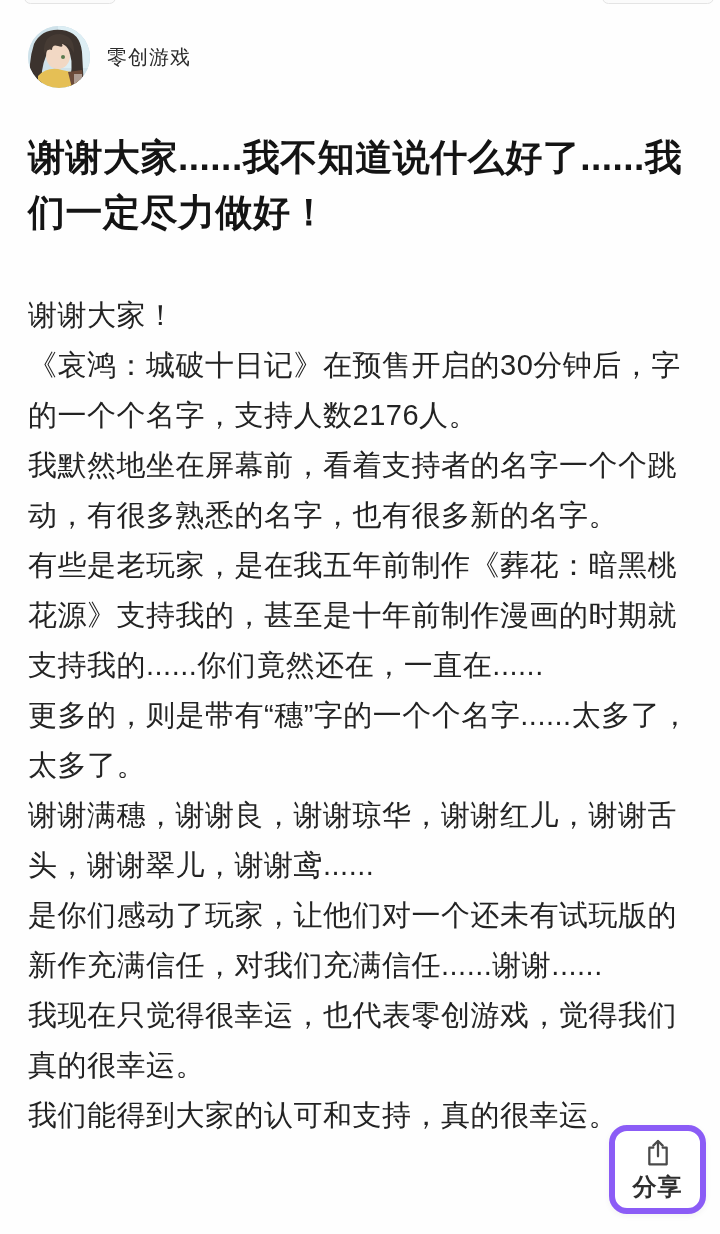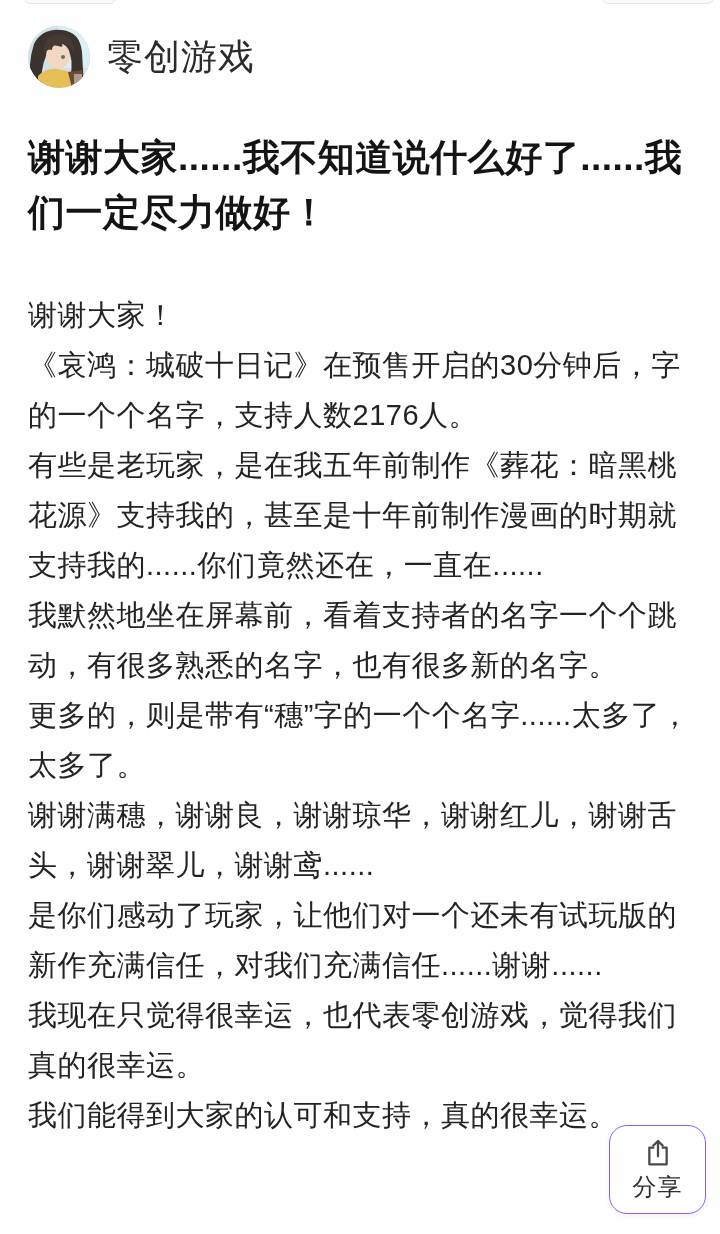--- a/index.html
+++ b/index.html
@@ -24,21 +24,21 @@
     display:flex; align-items:center;
     padding:26px 28px 0 28px;
   }
   .avatar {
     width:62px; height:62px; border-radius:50%;
     overflow:hidden; flex:0 0 auto;
     background:#cfe2ea;
   }
   .username {
     margin-left:17px;
-    font-size:36px; color:#2b2b2b; font-weight:500;
+    font-size:20px; color:#2b2b2b; font-weight:500;
     letter-spacing:1px;
   }
 
   .post-title {
     margin:42px 26px 0 28px;
     font-size:37px; line-height:55px;
     font-weight:700; color:#141414;
     letter-spacing:0.5px;
   }
 
@@ -47,26 +47,27 @@
     font-size:29px; line-height:50px;
     color:#232323;
     letter-spacing:0.5px;
   }
   .post-body p { margin:0; }
 
   .share-button {
     position:absolute; right:14px; bottom:20px;
     width:97px; height:89px;
     background:#ffffff;
-    border:1px solid #8b5cf6;
+    border:6px solid #8b5cf6;
     border-radius:18px;
     display:flex; flex-direction:column;
     align-items:center; justify-content:center;
     box-shadow:0 2px 6px rgba(0,0,0,0.05);
     cursor:pointer;
+    font-weight:bold;
   }
   .share-button .icon { line-height:0; margin-bottom:2px; }
   .share-button .label {
     font-size:24px; color:#2f2f2f; letter-spacing:1px;
   }
 </style>
 </head>
 <body>
 
 <div class="page">
@@ -96,22 +97,22 @@
       </svg>
     </div>
     <div class="username">零创游戏</div>
   </div>
 
   <h1 class="post-title">谢谢大家......我不知道说什么好了......我们一定尽力做好！</h1>
 
   <div class="post-body">
     <p>谢谢大家！</p>
     <p>《哀鸿：城破十日记》在预售开启的30分钟后，字的一个个名字，支持人数2176人。</p>
+    <p>我默然地坐在屏幕前，看着支持者的名字一个个跳动，有很多熟悉的名字，也有很多新的名字。</p>
     <p>有些是老玩家，是在我五年前制作《葬花：暗黑桃花源》支持我的，甚至是十年前制作漫画的时期就支持我的......你们竟然还在，一直在......</p>
-    <p>我默然地坐在屏幕前，看着支持者的名字一个个跳动，有很多熟悉的名字，也有很多新的名字。</p>
     <p>更多的，则是带有“穗”字的一个个名字......太多了，太多了。</p>
     <p>谢谢满穗，谢谢良，谢谢琼华，谢谢红儿，谢谢舌头，谢谢翠儿，谢谢鸢......</p>
     <p>是你们感动了玩家，让他们对一个还未有试玩版的新作充满信任，对我们充满信任......谢谢......</p>
     <p>我现在只觉得很幸运，也代表零创游戏，觉得我们真的很幸运。</p>
     <p>我们能得到大家的认可和支持，真的很幸运。</p>
   </div>
 
   <div class="share-button">
     <span class="icon">
       <svg width="32" height="32" viewBox="0 0 24 24" fill="none" stroke="#4a4a4a" stroke-width="1.7" stroke-linecap="round" stroke-linejoin="round">

